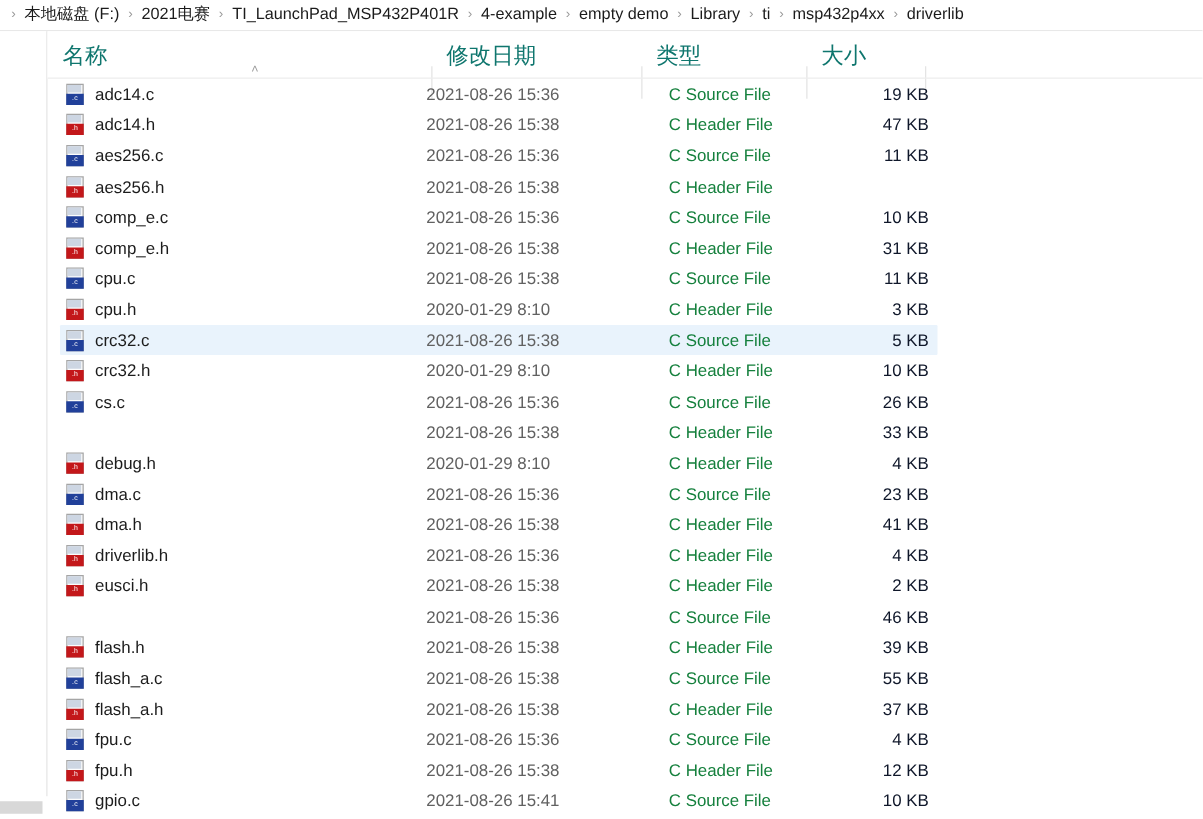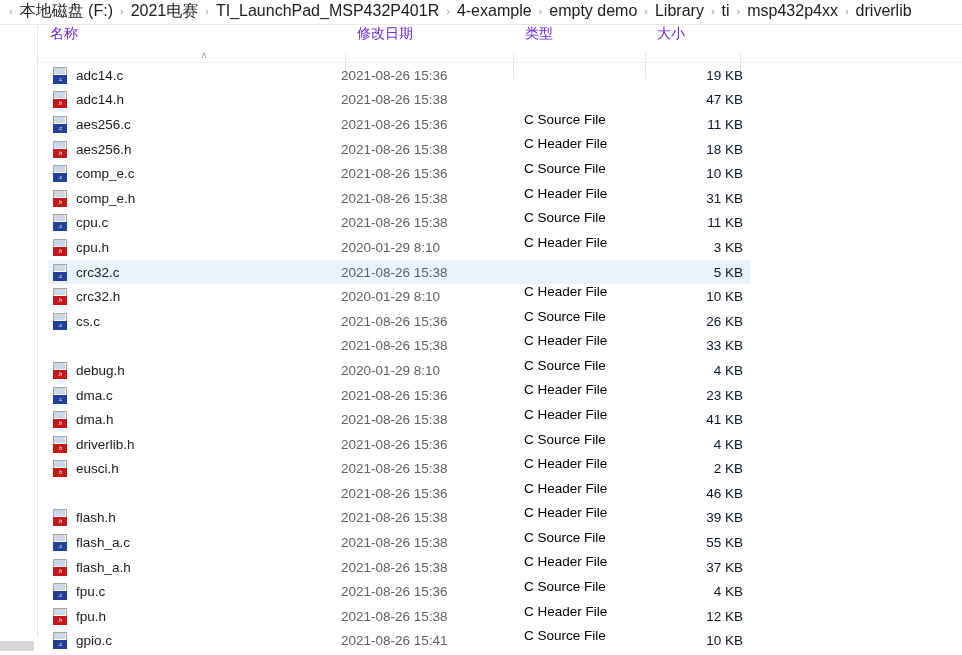--- a/index.html
+++ b/index.html
@@ -38,21 +38,21 @@
   }
   .crumb-sep {
     color: #9a9a9a;
     font-size: 11px;
     padding: 0 5px;
     line-height: 22px;
     user-select: none;
   }
   .crumb {
     color: #1b1b1b;
-    font-size: 16px;
+    font-size: 13px;
     line-height: 22px;
     padding: 1px 2px;
     cursor: default;
   }
 
   #breadcrumb-underline {
     position: absolute;
     left: 0;
     top: 24px;
     width: 962px;
@@ -93,24 +93,24 @@
     top: 25px;
     width: 924px;
     height: 38px;
     background: #ffffff;
   }
   .col-head {
     position: absolute;
     top: 0;
     height: 38px;
     display: flex;
-    align-items: flex-start;
+    align-items: center;
     box-sizing: border-box;
-    font-size: 14px;
-    color: #6d28d9;
+    font-size: 18px;
+    color: #0f766e;
     cursor: default;
     user-select: none;
   }
   .col-head .label { padding-left: 12px; }
   .col-divider {
     position: absolute;
     top: 28px;
     width: 1px;
     height: 26px;
     background: #e4e4e4;
@@ -178,24 +178,23 @@
     left: 14px;
     width: 300px;
     color: #1c1c1c;
   }
   .cell-date {
     left: 303px;
     width: 170px;
     color: #616161;
   }
   .cell-type {
-    left: 486px;
+    left: 497px;
     width: 130px;
-    color: #000000;
-    margin-top: 44px;
+    color: #15803d;
   }
   .cell-size {
     left: 600px;
     width: 105px;
     color: #0f172a;
     justify-content: flex-end;
   }
 
   
   .file-icon {
@@ -342,21 +341,20 @@
         <div class="cell cell-name">
           <span class="file-icon h-file">
             <span class="sheet"></span>
             <span class="sheet-top"></span>
             <span class="badge">.h</span>
           </span>
           <span>aes256.h</span>
         </div>
         <div class="cell cell-date">2021-08-26 15:38</div>
         <div class="cell cell-type">C Header File</div>
-        <div class="cell cell-size">18 KB</div>
       </div>
       <div class="file-row">
         <div class="row-bg"></div>
         <div class="cell cell-name">
           <span class="file-icon c-file">
             <span class="sheet"></span>
             <span class="sheet-top"></span>
             <span class="badge">.c</span>
           </span>
           <span>comp_e.c</span>

